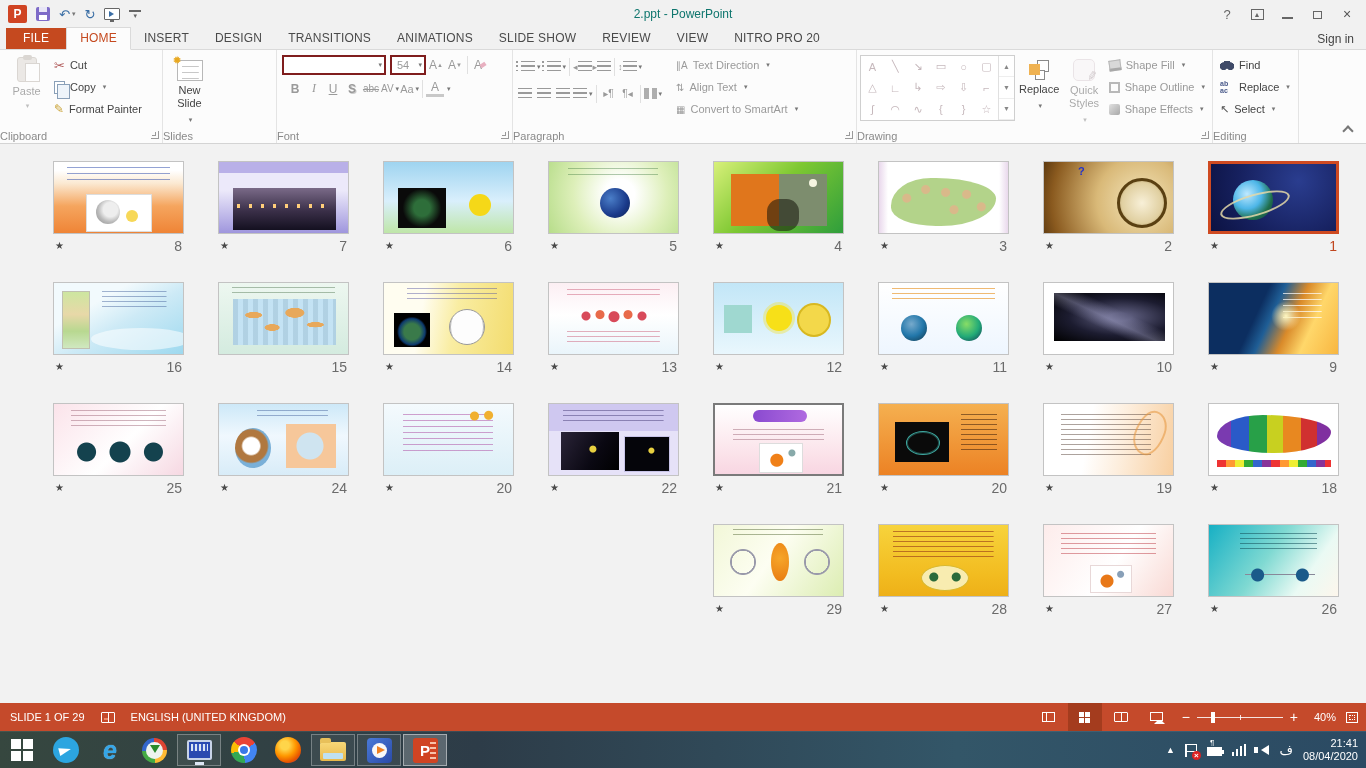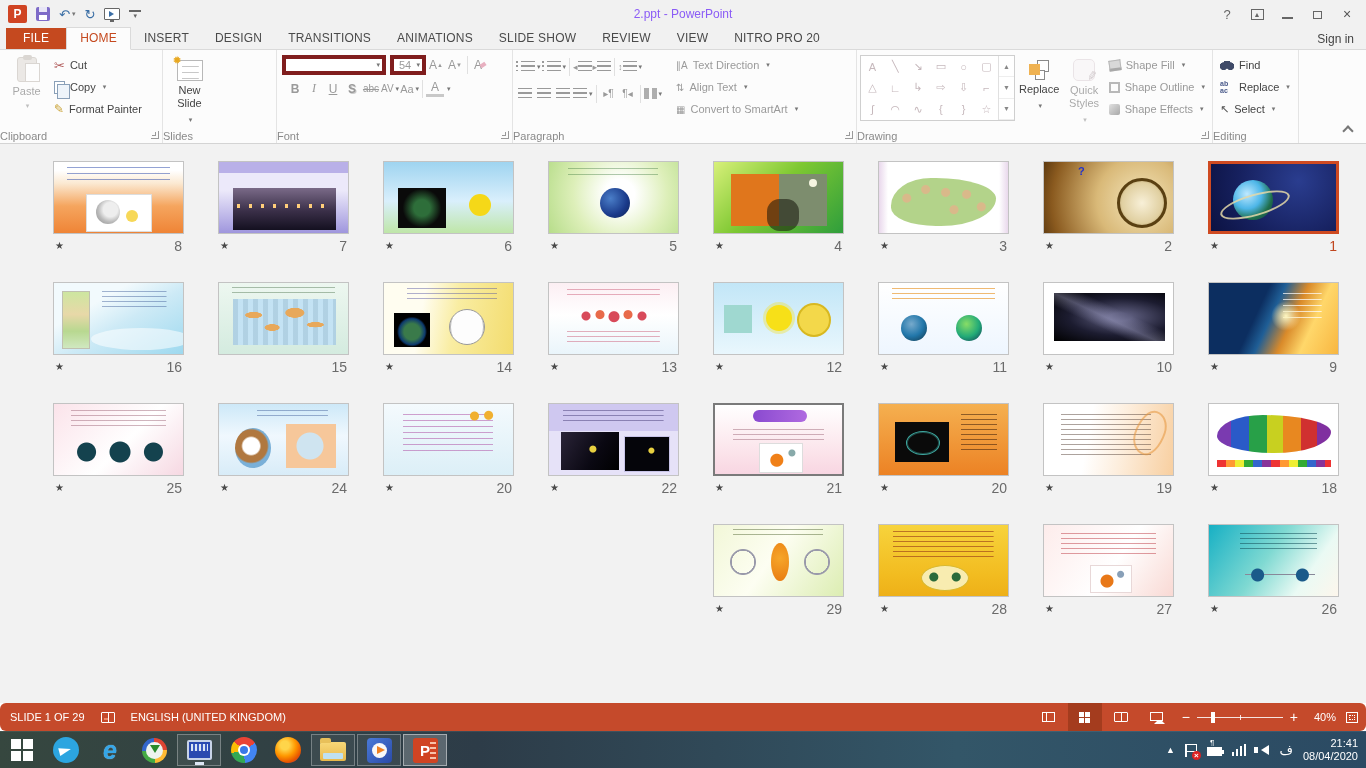--- a/index.html
+++ b/index.html
@@ -15,21 +15,21 @@
   .pplogo{width:19px;height:18px;background:#d04423;border-radius:2px;color:#fff;font-weight:bold;
     font-size:12px;display:flex;align-items:center;justify-content:center;}
   .floppy{width:14px;height:14px;background:#7e6bc8;border-radius:2px;position:relative;}
   .floppy::before{content:"";position:absolute;left:3px;top:0;width:8px;height:5px;background:#e8e6f6;}
   .floppy::after{content:"";position:absolute;left:3px;bottom:1px;width:8px;height:5px;background:#fff;}
   .dd{font-size:7px;color:#777;margin-left:2px;}
   .mon{width:16px;height:12px;border:1px solid #666;border-radius:1px;position:relative;background:#fff;}
   .mon::before{content:"";position:absolute;left:4px;top:2px;border:3px solid transparent;border-left:5px solid #3a6ea5;}
   .mon::after{content:"";position:absolute;left:5px;bottom:-3px;width:4px;height:2px;background:#666;}
   .qcust{width:12px;border-top:2px solid #666;color:#666;font-size:7px;text-align:center;line-height:7px;}
-  .wtitle{position:absolute;left:0;right:0;text-align:center;font-size:12px;color:#8b5cf6;pointer-events:none;}
+  .wtitle{position:absolute;left:0;right:0;text-align:center;font-size:12px;color:#0f766e;pointer-events:none;}
   .wbtns{margin-left:auto;display:flex;align-items:center;gap:0;padding-right:4px;}
   .wbtn{width:30px;height:24px;display:flex;align-items:center;justify-content:center;color:#666;font-size:13px;}
   .ico-ribopt{width:13px;height:11px;border:1px solid #666;display:flex;align-items:center;justify-content:center;font-size:7px;color:#666;}
   .ico-min{width:11px;border-bottom:2px solid #666;height:2px;margin-top:8px;}
   .ico-restore{width:9px;height:8px;border:1px solid #666;position:relative;background:#f1f1f1;margin-top:2px;}
   .ico-restore::before{content:"";position:absolute;left:2px;top:-4px;width:9px;height:8px;border:1px solid #666;z-index:-1;}
   .ico-close{font-size:14px;color:#555;}
 
   
   .tabrow{height:22px;background:#f1f1f1;display:flex;align-items:flex-end;position:relative;border-bottom:1px solid #dadada;}
@@ -59,21 +59,21 @@
   .ic-copy::before{content:"";position:absolute;left:2px;top:2px;width:11px;height:13px;border:1px solid #8aa0b8;background:#eef4fa;}
   .ic-fp{color:#c8a030;font-size:12px;}
   .ic-newslide{width:26px;height:21px;background:#fff;border:1px solid #b8b8b8;position:relative;margin-top:3px;
     background-image:repeating-linear-gradient(180deg,transparent 0 5px,#c8c8c8 5px 6px);background-size:70% 100%;background-position:60% 0;background-repeat:no-repeat;}
   .ic-newslide::before{content:"✹";position:absolute;left:-5px;top:-7px;color:#e8a820;font-size:11px;}
   .ic-layout{width:12px;height:10px;border:1px solid #7a96b8;background:linear-gradient(90deg,#cfe0f0 0 4px,#fff 4px);}
   .ic-reset{width:12px;height:10px;border:1px solid #b89a6a;background:#f4ead8;position:relative;}
   .ic-reset::before{content:"↺";position:absolute;left:-4px;top:-7px;font-size:9px;color:#4a7ab0;}
   .ic-section{width:12px;height:10px;border-left:3px solid #e8a020;background:repeating-linear-gradient(180deg,#aaa 0 1px,transparent 1px 4px);}
 
-  .combo{height:20px;background:#fff;border:4px solid #7f1d1d;display:flex;align-items:center;font-size:11px;color:#9a9a9a;padding:0 2px 0 5px;text-align:right;}
+  .combo{height:20px;background:#fff;border:2px solid #7f1d1d;display:flex;align-items:center;font-size:11px;color:#9a9a9a;padding:0 2px 0 5px;text-align:right;}
   .combo .dd{margin-left:auto;}
   .fbtn{min-width:18px;height:19px;display:flex;align-items:center;justify-content:center;font-size:12px;color:#9a9a9a;}
   .vsep{width:1px;height:18px;background:#e0e0e0;margin:0 2px;}
   .frow{display:flex;align-items:center;gap:1px;}
   .lines{display:inline-block;width:14px;height:11px;background:repeating-linear-gradient(180deg,currentColor 0 1.3px,transparent 1.3px 4.3px);}
   .lines.dots{position:relative;margin-left:5px;}
   .lines.dots::before{content:"";position:absolute;left:-5px;top:0;width:2px;height:11px;background:repeating-linear-gradient(180deg,currentColor 0 1.6px,transparent 1.6px 4.3px);}
   .cols2{display:inline-block;width:13px;height:11px;background:linear-gradient(90deg,currentColor 0 5px,transparent 5px 8px,currentColor 8px 13px);opacity:.8;}
 
   .gal{width:172px;height:66px;border:1px solid #cfcfcf;background:#fff;display:flex;margin-top:2px;}
@@ -254,21 +254,21 @@
     radial-gradient(circle at 15% 50%,#2a6a3a 4px,transparent 5px),radial-gradient(circle at 85% 50%,#2a6a3a 4px,transparent 5px);}
   .t29{background:
     repeating-linear-gradient(180deg,rgba(90,110,60,.5) 0 1px,transparent 1px 5px) 50% 4px/70% 9px no-repeat,
     linear-gradient(125deg,#f2f7d8,#fdfef2 45%,#dcedb2);}
   .t29::before{left:57px;top:18px;width:18px;height:38px;border-radius:50%;background:radial-gradient(circle at 50% 40%,#f6a62a,#e87a10);z-index:1;}
   .t29::after{left:16px;top:22px;width:100px;height:30px;background:
     radial-gradient(circle at 13% 50%,transparent 11px,#99a 11.5px,#99a 12.5px,transparent 13.5px),
     radial-gradient(circle at 87% 50%,transparent 11px,#99a 11.5px,#99a 12.5px,transparent 13.5px);}
 
   
-  .statusbar{height:28px;background:#c54a2b;display:flex;align-items:center;color:#fff;font-size:11px;border-radius:6px;}
+  .statusbar{height:28px;background:#c54a2b;display:flex;align-items:center;color:#fff;font-size:11px;}
   .st-left{display:flex;align-items:center;gap:16px;padding-left:10px;}
   .book{width:14px;height:11px;border:1px solid #fff;border-radius:1px;position:relative;background:transparent;}
   .book::before{content:"";position:absolute;left:50%;top:0;bottom:0;width:1px;background:#fff;}
   .book::after{content:"";position:absolute;left:2px;bottom:2px;width:4px;height:2px;background:#e86;}
   .st-right{margin-left:auto;display:flex;align-items:center;gap:2px;padding-right:8px;}
   .vbtn{width:34px;height:28px;display:flex;align-items:center;justify-content:center;}
   .vbtn.on{background:#a43c1e;}
   .ic-normal{width:13px;height:10px;border:1px solid #fff;position:relative;}
   .ic-normal::before{content:"";position:absolute;left:3px;top:0;bottom:0;width:1px;background:#fff;}
   .ic-grid4{width:11px;height:11px;background:

